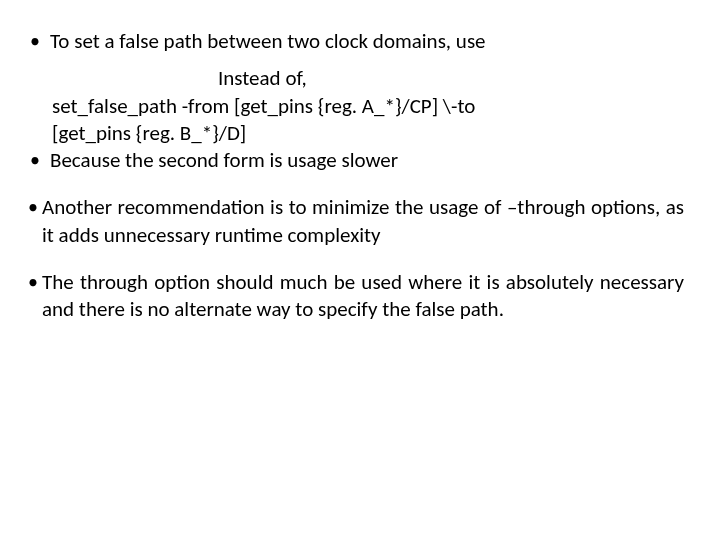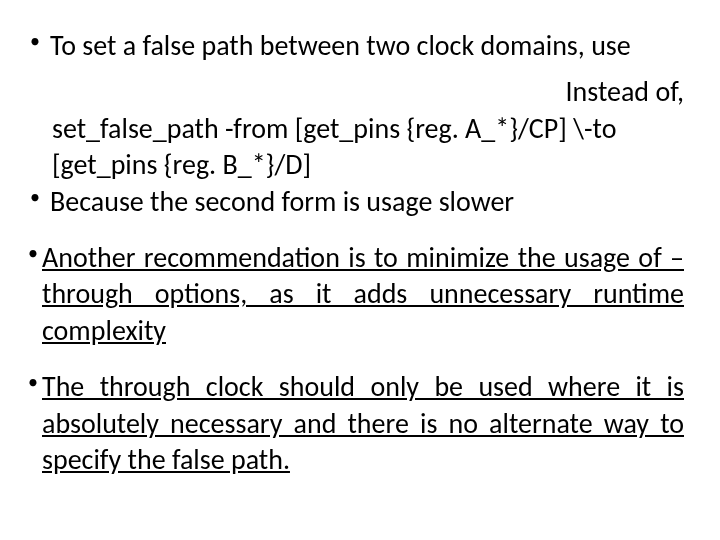--- a/index.html
+++ b/index.html
@@ -11,21 +11,21 @@
     font-family: Calibri, "Segoe UI", Arial, sans-serif;
     color: #000000;
   }
   .slide {
     box-sizing: border-box;
     width: 720px;
     height: 540px;
     padding: 28px 36px 28px 28px;
   }
   .line {
-    font-size: 28px;
+    font-size: 21px;
     line-height: 1.3;
     margin: 0;
   }
   .bul-row {
     display: flex;
     align-items: flex-start;
   }
   .bul-dot {
     width: 20px;
     flex: 0 0 20px;
@@ -35,28 +35,26 @@
     padding-left: 2px;
   }
   .bul-text {
     flex: 1;
   }
   .indent-code {
     padding-left: 24px;
   }
   .center-ish {
     padding-left: 190px;
-    text-align: right;
   }
   .gap-small { height: 10px; }
   .gap-med   { height: 20px; }
   .justify {
     text-align: justify;
     text-justify: inter-word;
-    text-decoration: underline;
   }
   .tight-bul {
     display: flex;
     align-items: flex-start;
   }
   .tight-bul .dot {
     flex: 0 0 14px;
     font-size: 20px;
     line-height: 1.3;
   }
@@ -86,16 +84,16 @@
 
   <div class="tight-bul">
     <div class="dot">•</div>
     <div class="line justify" style="flex:1">Another recommendation is to minimize the usage of –through options, as it adds unnecessary runtime complexity</div>
   </div>
 
   <div class="gap-med"></div>
 
   <div class="tight-bul">
     <div class="dot">•</div>
-    <div class="line justify" style="flex:1">The through clock should only be used where it is absolutely necessary and there is no alternate way to specify the false path.</div>
+    <div class="line justify" style="flex:1">The through option should much be used where it is absolutely necessary and there is no alternate way to specify the false path.</div>
   </div>
 
 </div>
 
 </body></html>

